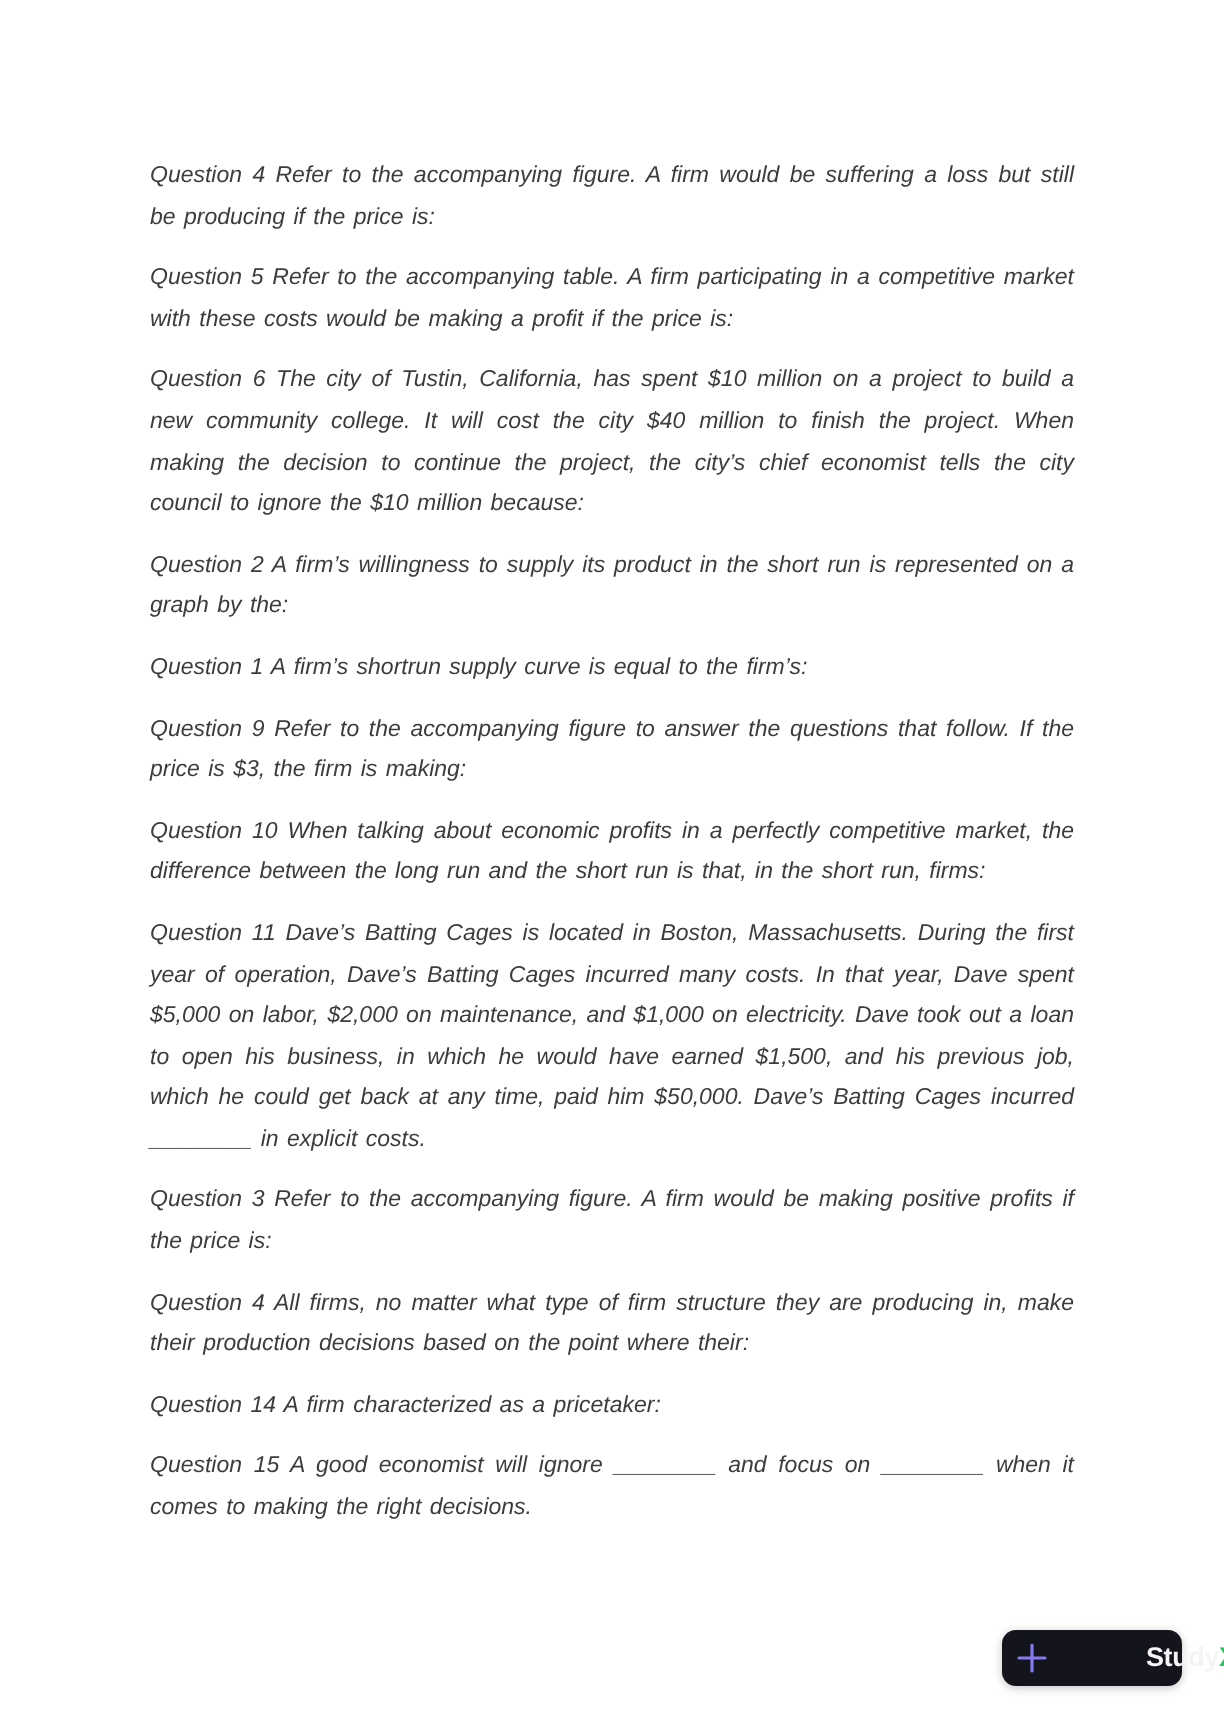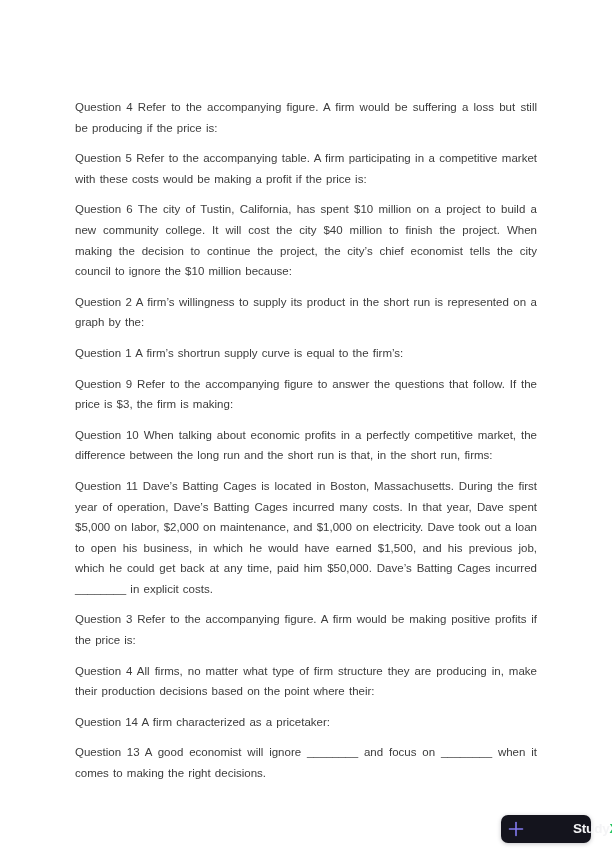--- a/index.html
+++ b/index.html
@@ -12,23 +12,24 @@
   }
   .page {
     position: relative;
     width: 612px;
     height: 865px;
     background: #ffffff;
     font-family: "Liberation Sans", "DejaVu Sans", sans-serif;
   }
   .doc-body {
     position: absolute;
-    top: 97px;
+    top: 78px;
     left: 75px;
     right: 75px;
+    font-style: italic;
   }
   .doc-body p.question {
     margin: 0 0 10px 0;
     font-size: 11.5px;
     line-height: 20.6px;
     color: #3c3c3c;
     text-align: justify;
     text-justify: inter-word;
     word-spacing: 1px;
   }
@@ -74,21 +75,21 @@
     <p class="question">Question 5 Refer to the accompanying table. A firm participating in a competitive market with these costs would be making a profit if the price is:</p>
     <p class="question">Question 6 The city of Tustin, California, has spent $10 million on a project to build a new community college. It will cost the city $40 million to finish the project. When making the decision to continue the project, the city’s chief economist tells the city council to ignore the $10 million because:</p>
     <p class="question">Question 2 A firm’s willingness to supply its product in the short run is represented on a graph by the:</p>
     <p class="question">Question 1 A firm’s shortrun supply curve is equal to the firm’s:</p>
     <p class="question">Question 9 Refer to the accompanying figure to answer the questions that follow. If the price is $3, the firm is making:</p>
     <p class="question">Question 10 When talking about economic profits in a perfectly competitive market, the difference between the long run and the short run is that, in the short run, firms:</p>
     <p class="question">Question 11 Dave’s Batting Cages is located in Boston, Massachusetts. During the first year of operation, Dave’s Batting Cages incurred many costs. In that year, Dave spent $5,000 on labor, $2,000 on maintenance, and $1,000 on electricity. Dave took out a loan to open his business, in which he would have earned $1,500, and his previous job, which he could get back at any time, paid him $50,000. Dave’s Batting Cages incurred ________ in explicit costs.</p>
     <p class="question">Question 3 Refer to the accompanying figure. A firm would be making positive profits if the price is:</p>
     <p class="question">Question 4 All firms, no matter what type of firm structure they are producing in, make their production decisions based on the point where their:</p>
     <p class="question">Question 14 A firm characterized as a pricetaker:</p>
-    <p class="question">Question 13 A good economist will ignore ________ and focus on ________ when it comes to making the right decisions.</p>
+    <p class="question">Question 15 A good economist will ignore ________ and focus on ________ when it comes to making the right decisions.</p>
   </div>
 
   <div class="brand-badge">
     <svg class="brand-plus" viewBox="0 0 16 16" aria-hidden="true">
       <line x1="8" y1="1.5" x2="8" y2="14.5" stroke="#837af0" stroke-width="1.6" stroke-linecap="round"></line>
       <line x1="1.5" y1="8" x2="14.5" y2="8" stroke="#837af0" stroke-width="1.6" stroke-linecap="round"></line>
     </svg>
     <span class="brand-text"><span class="primary">Study</span><span class="accent">XY</span></span>
   </div>
 

